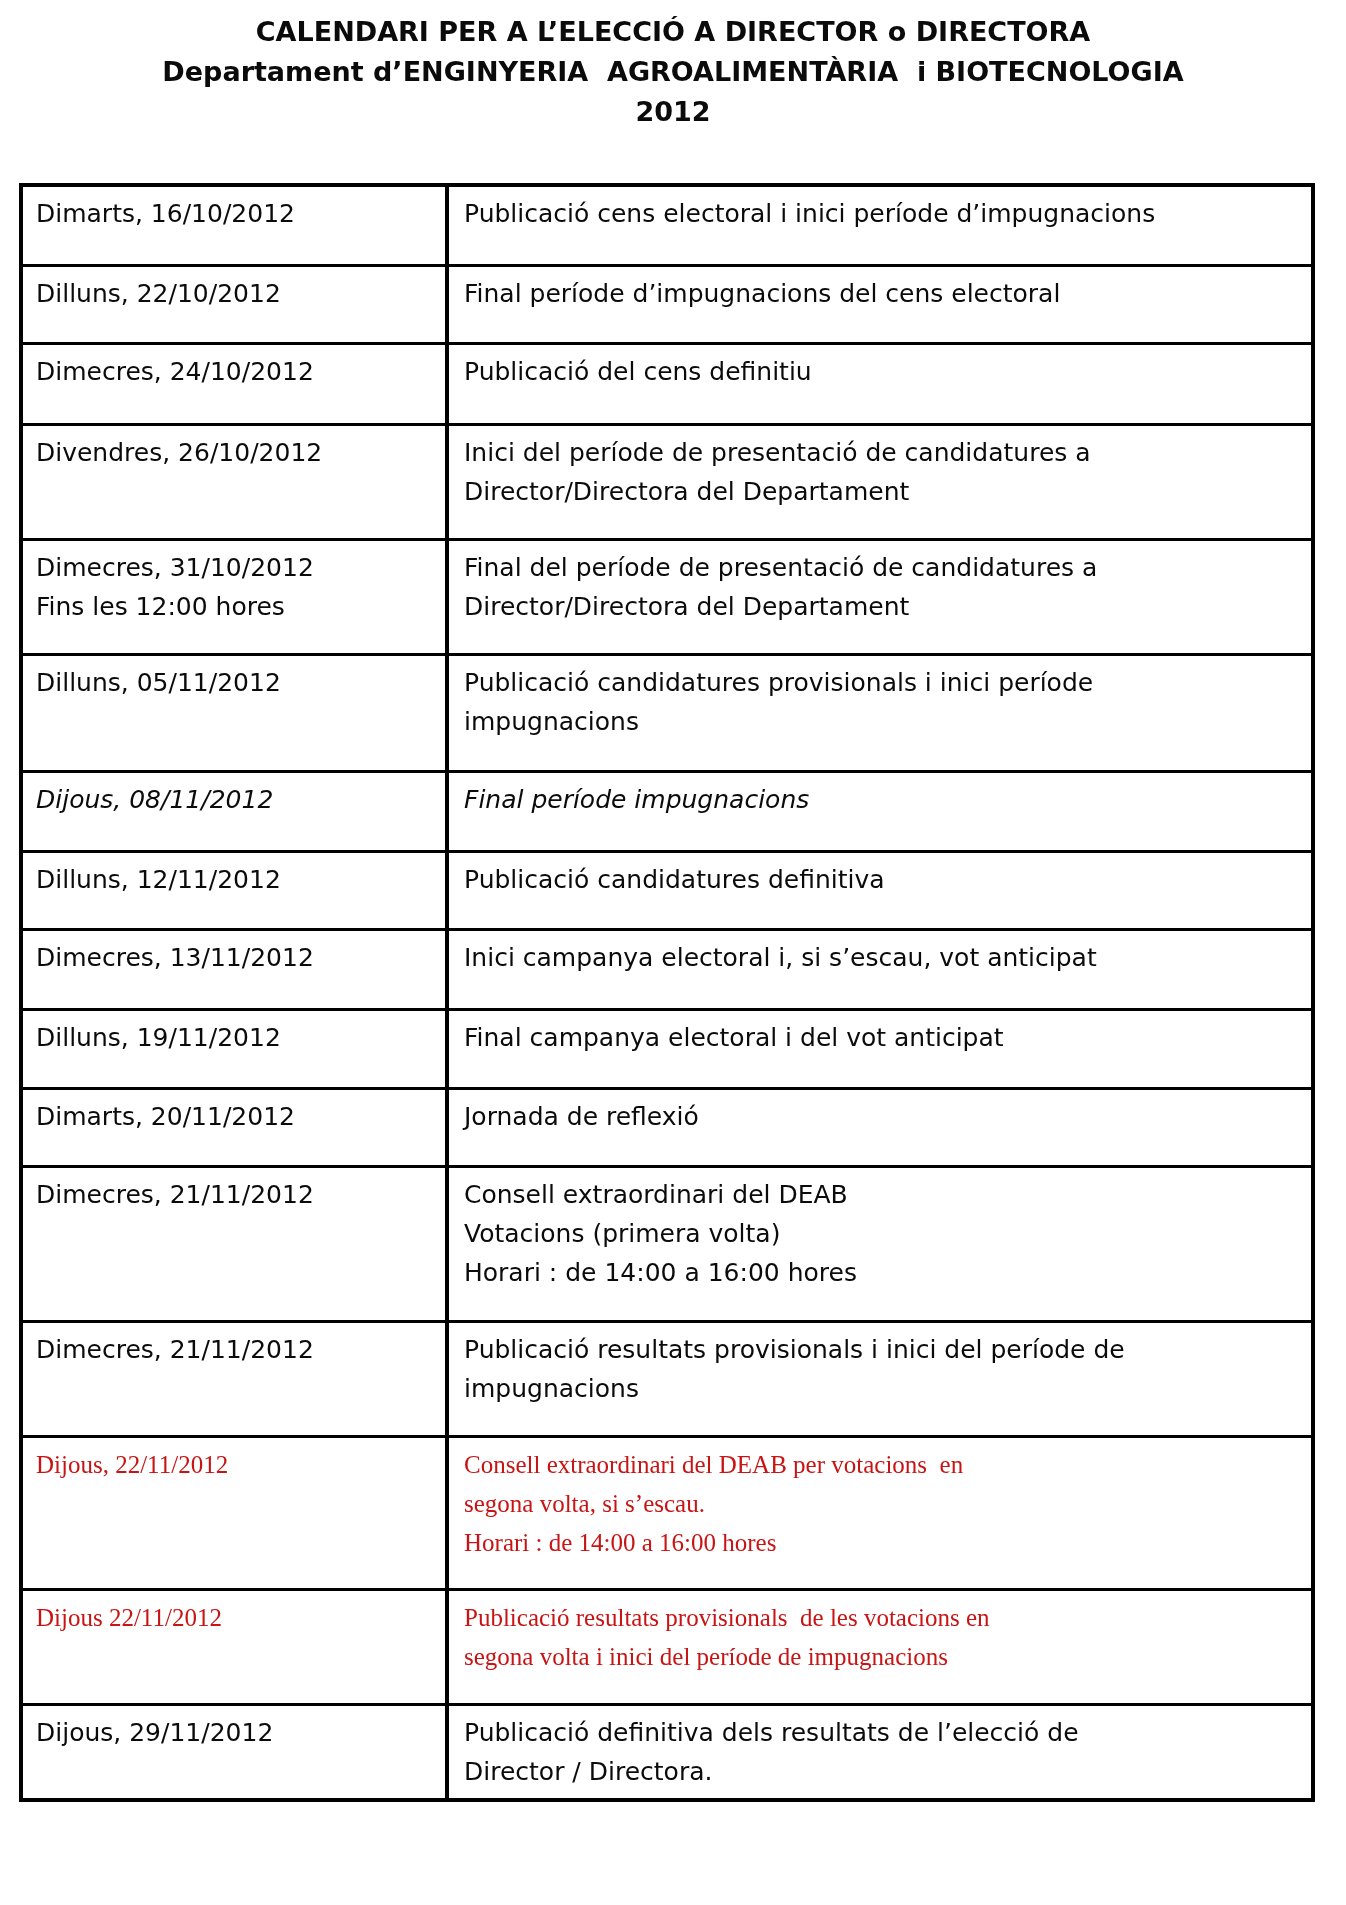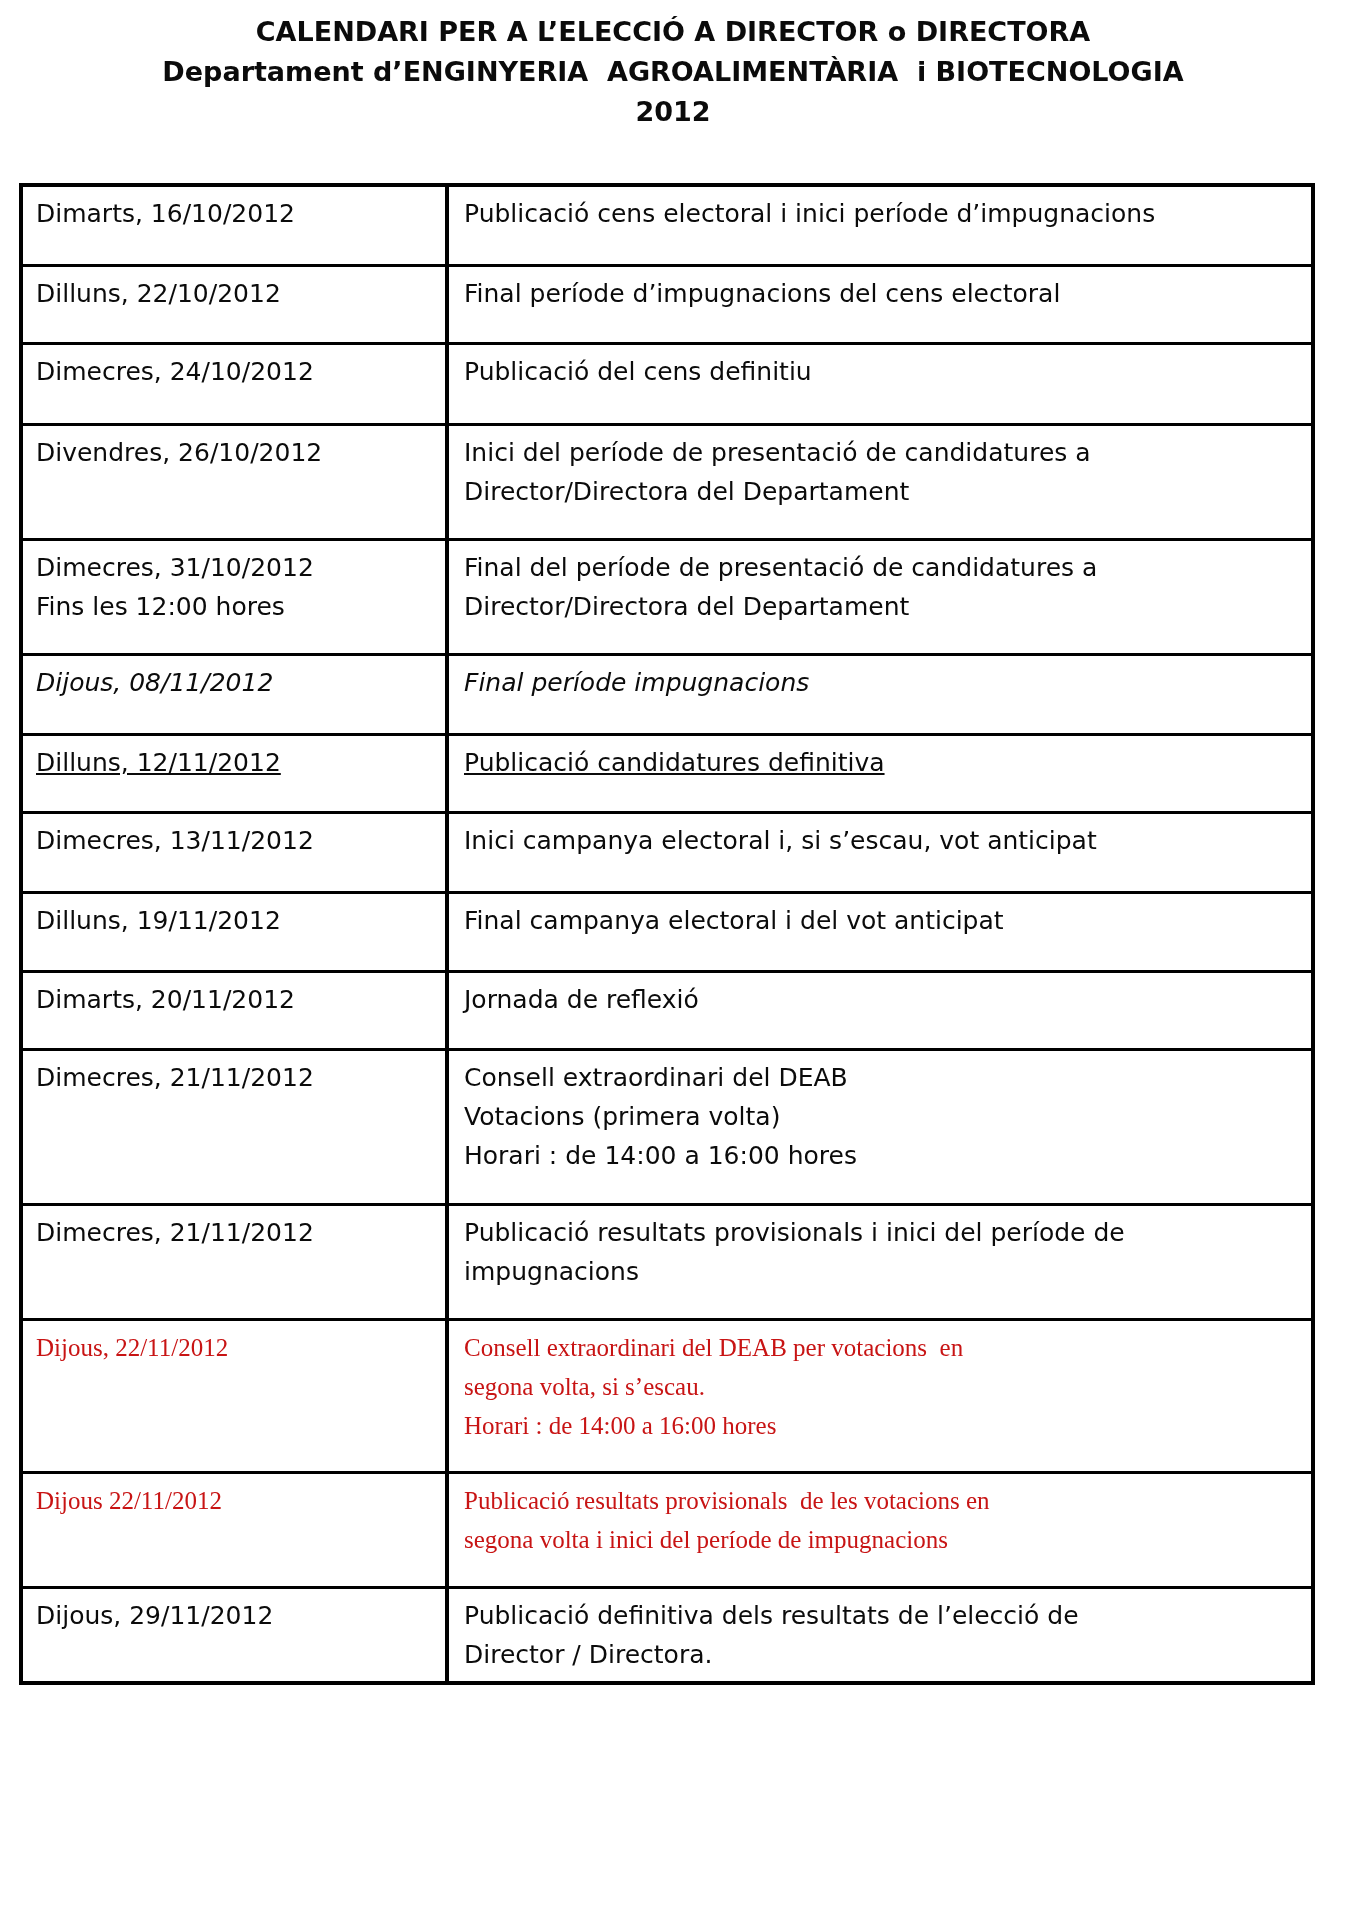--- a/index.html
+++ b/index.html
@@ -104,29 +104,38 @@
         <tr style="height: 115px;">
           <td class="date-cell">
             <div class="line">Dimecres, 31/10/2012</div>
             <div class="line">Fins les 12:00 hores</div>
           </td>
           <td class="event-cell">
             <div class="line">Final del període de presentació de candidatures a</div>
             <div class="line">Director/Directora del Departament</div>
           </td>
         </tr>
+        <tr style="height: 117px;">
+          <td class="date-cell">
+            <div class="line">Dilluns, 05/11/2012</div>
+          </td>
+          <td class="event-cell">
+            <div class="line">Publicació candidatures provisionals i inici període</div>
+            <div class="line">impugnacions</div>
+          </td>
+        </tr>
         <tr style="height: 80px; font-style: italic;">
           <td class="date-cell">
             <div class="line">Dijous, 08/11/2012</div>
           </td>
           <td class="event-cell">
             <div class="line">Final període impugnacions</div>
           </td>
         </tr>
-        <tr style="height: 78px; text-decoration: underline;">
+        <tr style="height: 78px;">
           <td class="date-cell">
             <div class="line">Dilluns, 12/11/2012</div>
           </td>
           <td class="event-cell">
             <div class="line">Publicació candidatures definitiva</div>
           </td>
         </tr>
         <tr style="height: 80px;">
           <td class="date-cell">
             <div class="line">Dimecres, 13/11/2012</div>

